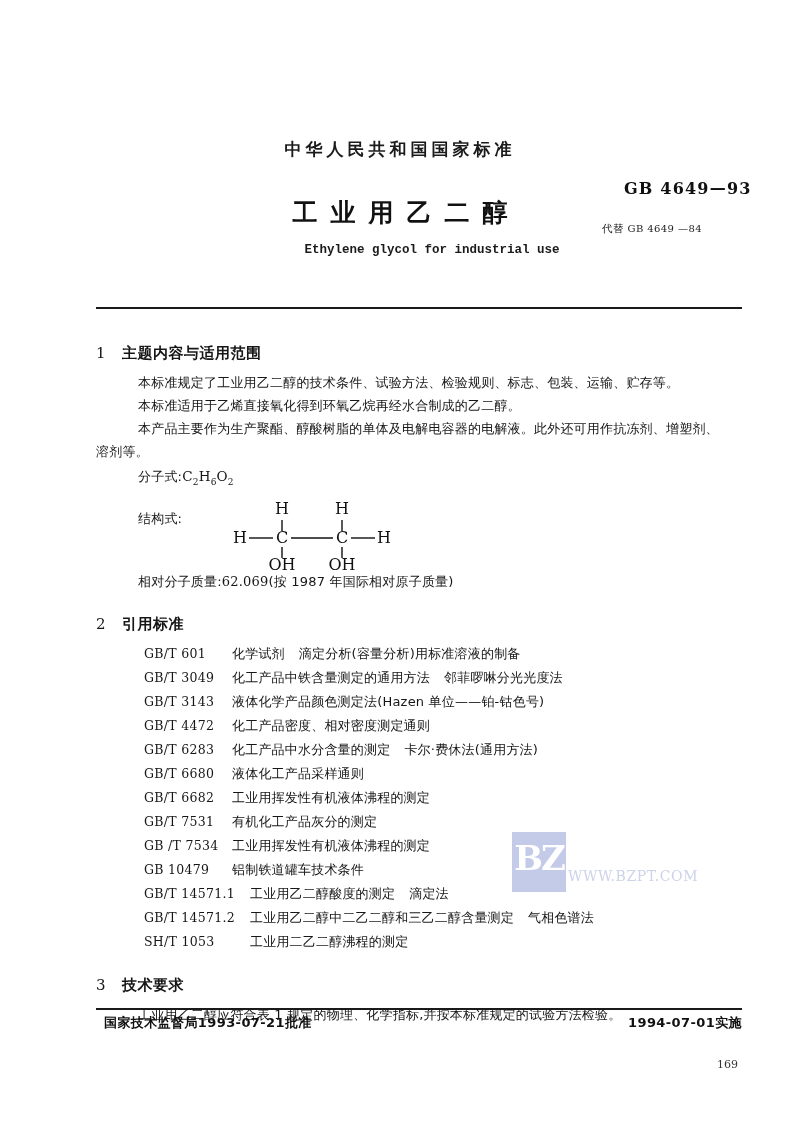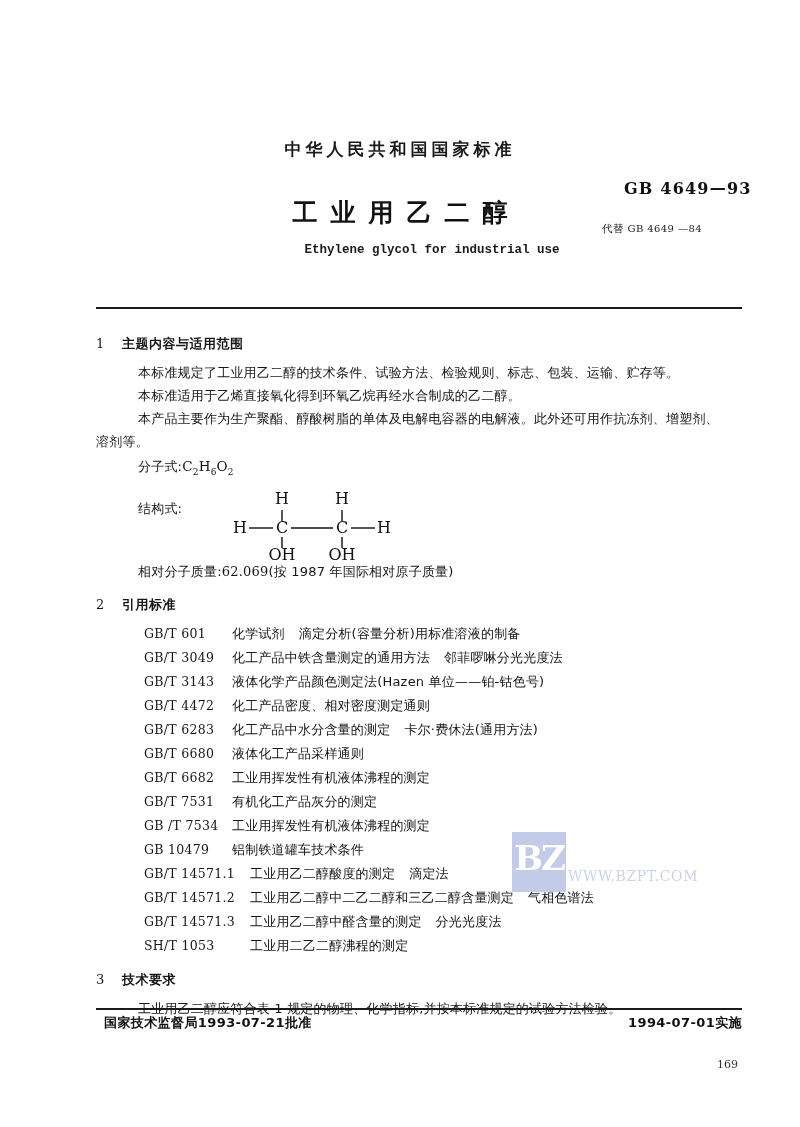--- a/index.html
+++ b/index.html
@@ -107,24 +107,24 @@
   .body-area {
     position: absolute;
     left: 96px;
     top: 322px;
     width: 650px;
     font-size: 13px;
     line-height: 23px;
     color: #161616;
   }
   .sec-head {
-    font-size: 13px;
+    font-size: 15px;
     font-weight: bold;
     letter-spacing: 0.5px;
-    margin: 10px 0 6px 0;
+    margin: 20px 0 6px 0;
   }
   .sec-head .num {
     display: inline-block;
     width: 26px;
     font-weight: normal;
     font-family: "DejaVu Serif", "Liberation Serif", serif;
   }
   .para {
     margin: 0;
     padding-left: 42px;
@@ -379,23 +379,20 @@
       <li class="ref-item">
         <span class="ref-code">GB 10479</span><span class="ref-title">铝制铁道罐车技术条件</span>
       </li>
       <li class="ref-item">
         <span class="ref-code wide">GB/T 14571.1</span><span class="ref-title">工业用乙二醇酸度的测定</span><span class="gap"></span><span class="ref-title">滴定法</span>
       </li>
       <li class="ref-item">
         <span class="ref-code wide">GB/T 14571.2</span><span class="ref-title">工业用乙二醇中二乙二醇和三乙二醇含量测定</span><span class="gap"></span><span class="ref-title">气相色谱法</span>
       </li>
       <li class="ref-item">
-        <span class="ref-code wide">GB/T 14571.3</span><span class="ref-title">工业用乙二醇中醛含量的测定</span><span class="gap"></span><span class="ref-title">分光光度法</span>
-      </li>
-      <li class="ref-item">
         <span class="ref-code wide">SH/T 1053</span><span class="ref-title">工业用二乙二醇沸程的测定</span>
       </li>
     </ul>
 
     <div class="sec-head">
       <span class="num">3</span><span>技术要求</span>
     </div>
     <p class="para">工业用乙二醇应符合表 1 规定的物理、化学指标,并按本标准规定的试验方法检验。</p>
 
   </div>

